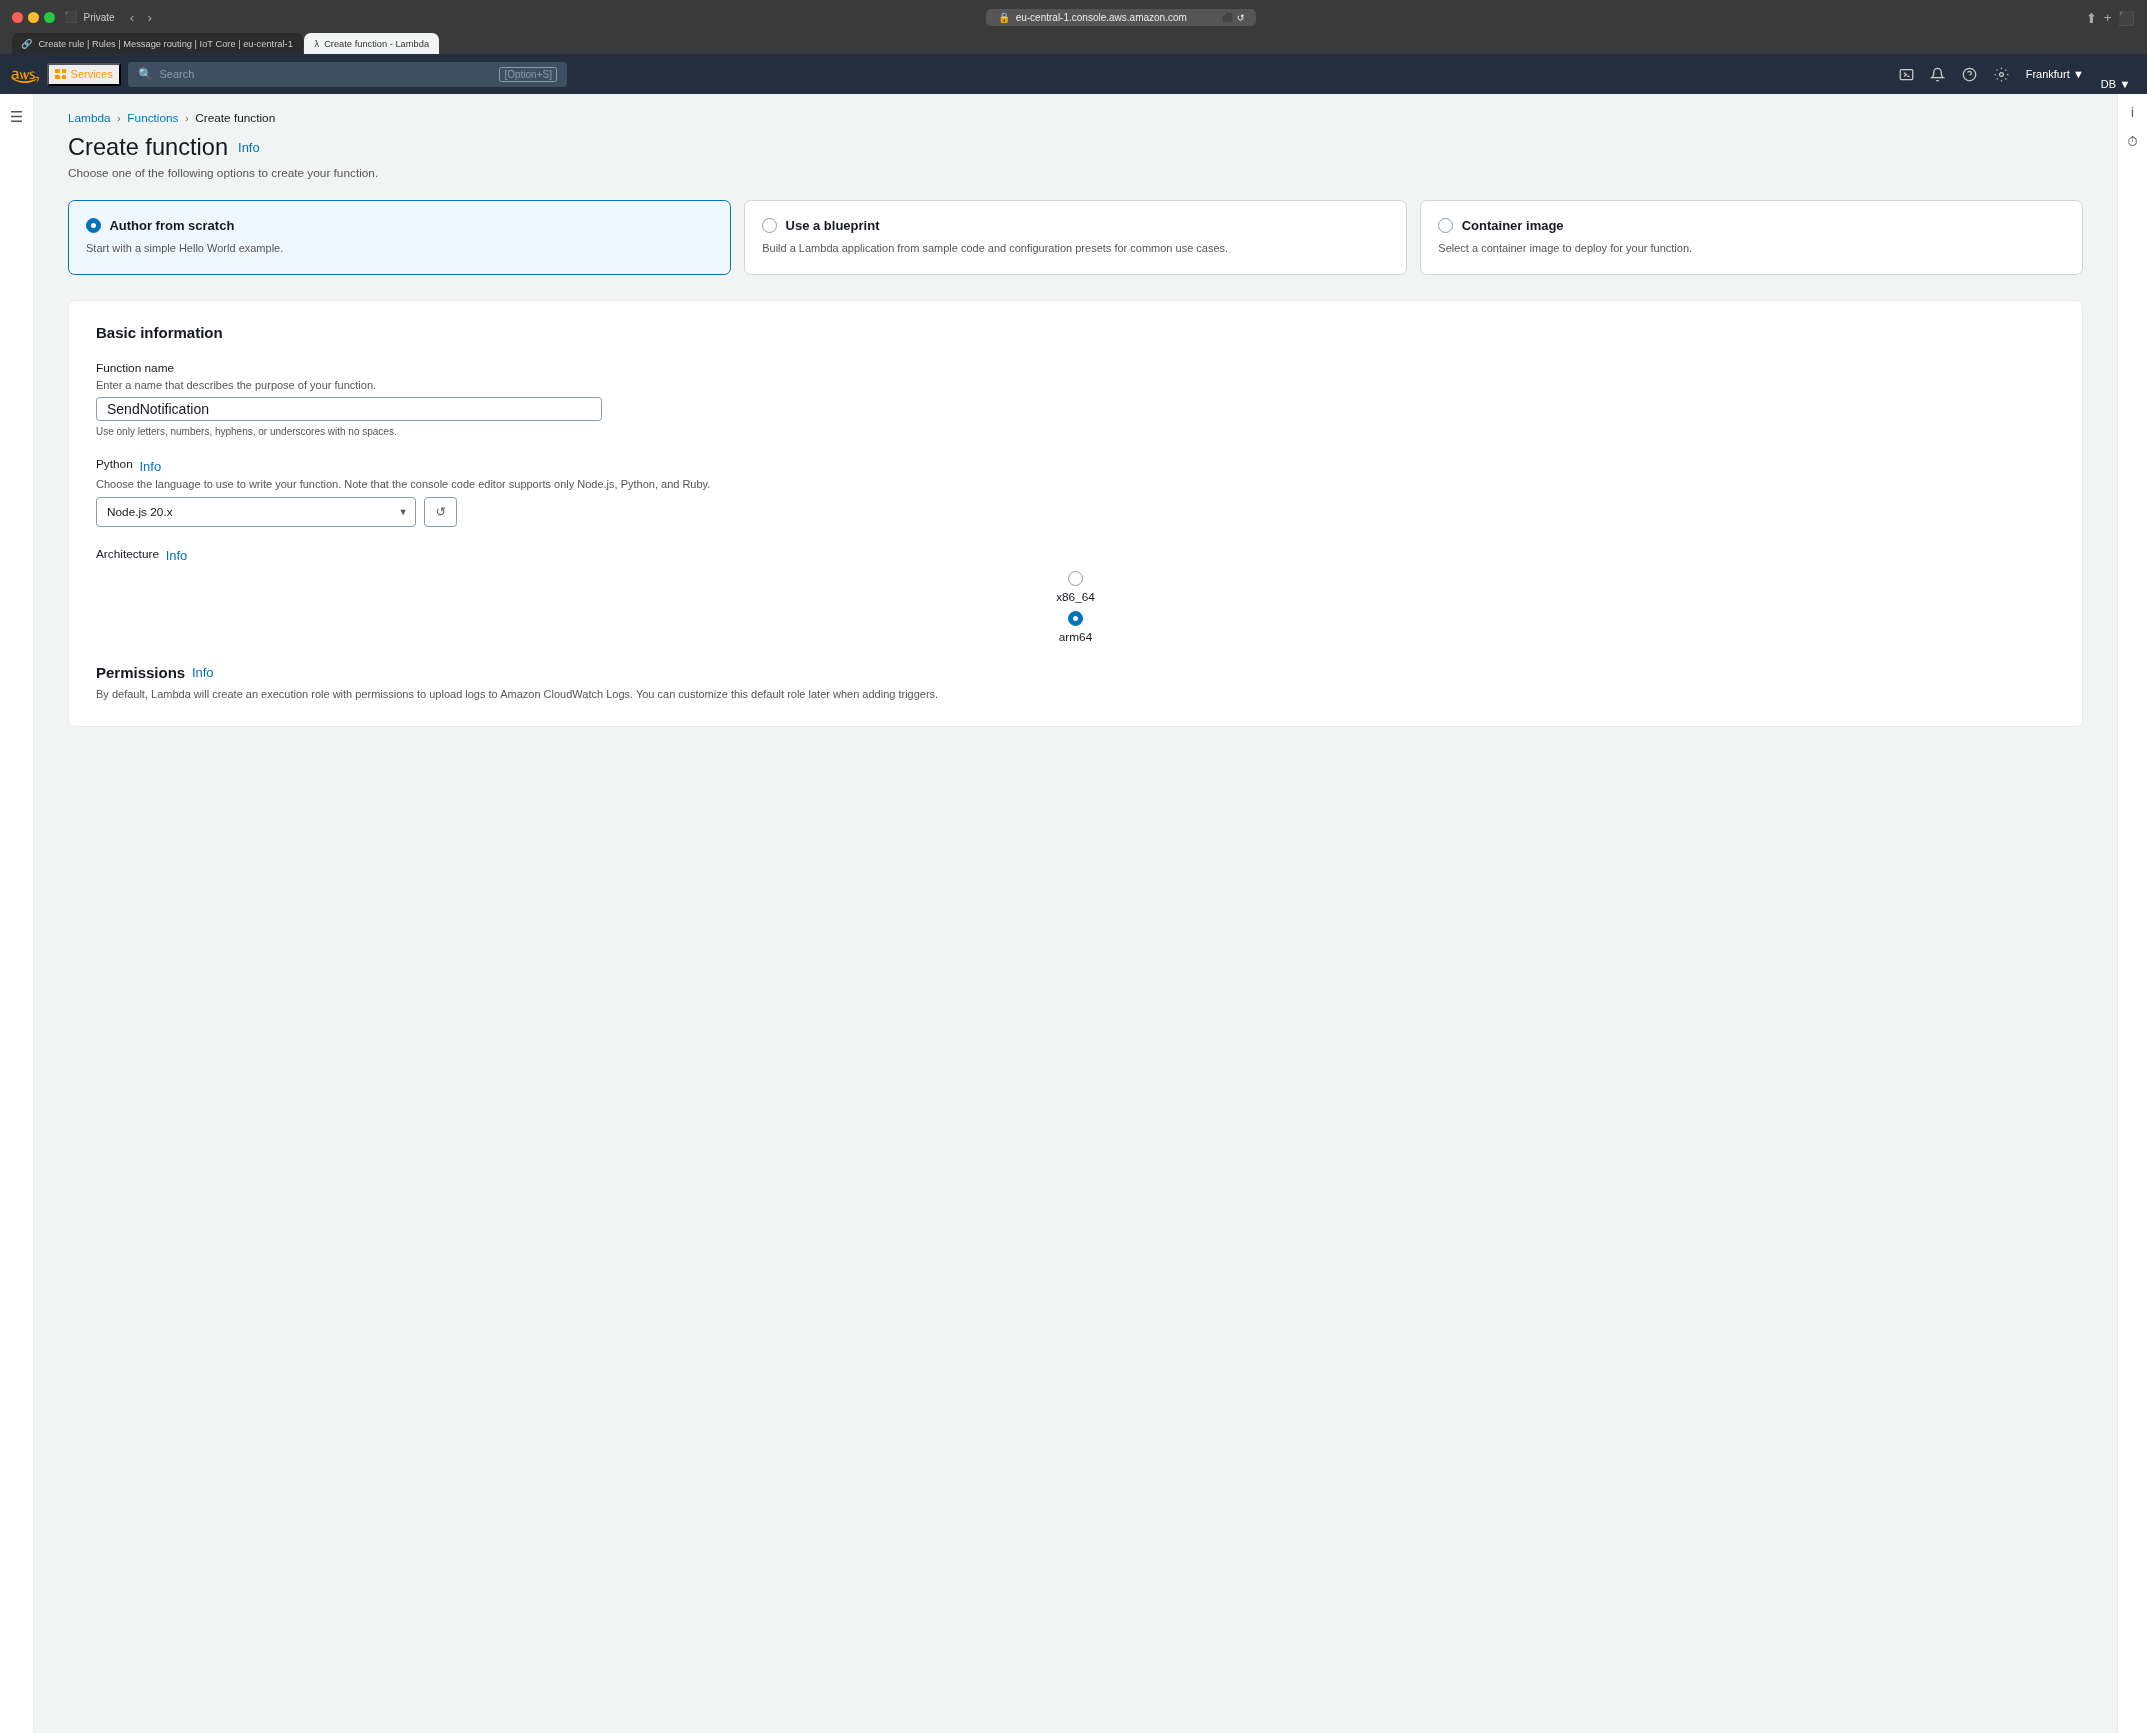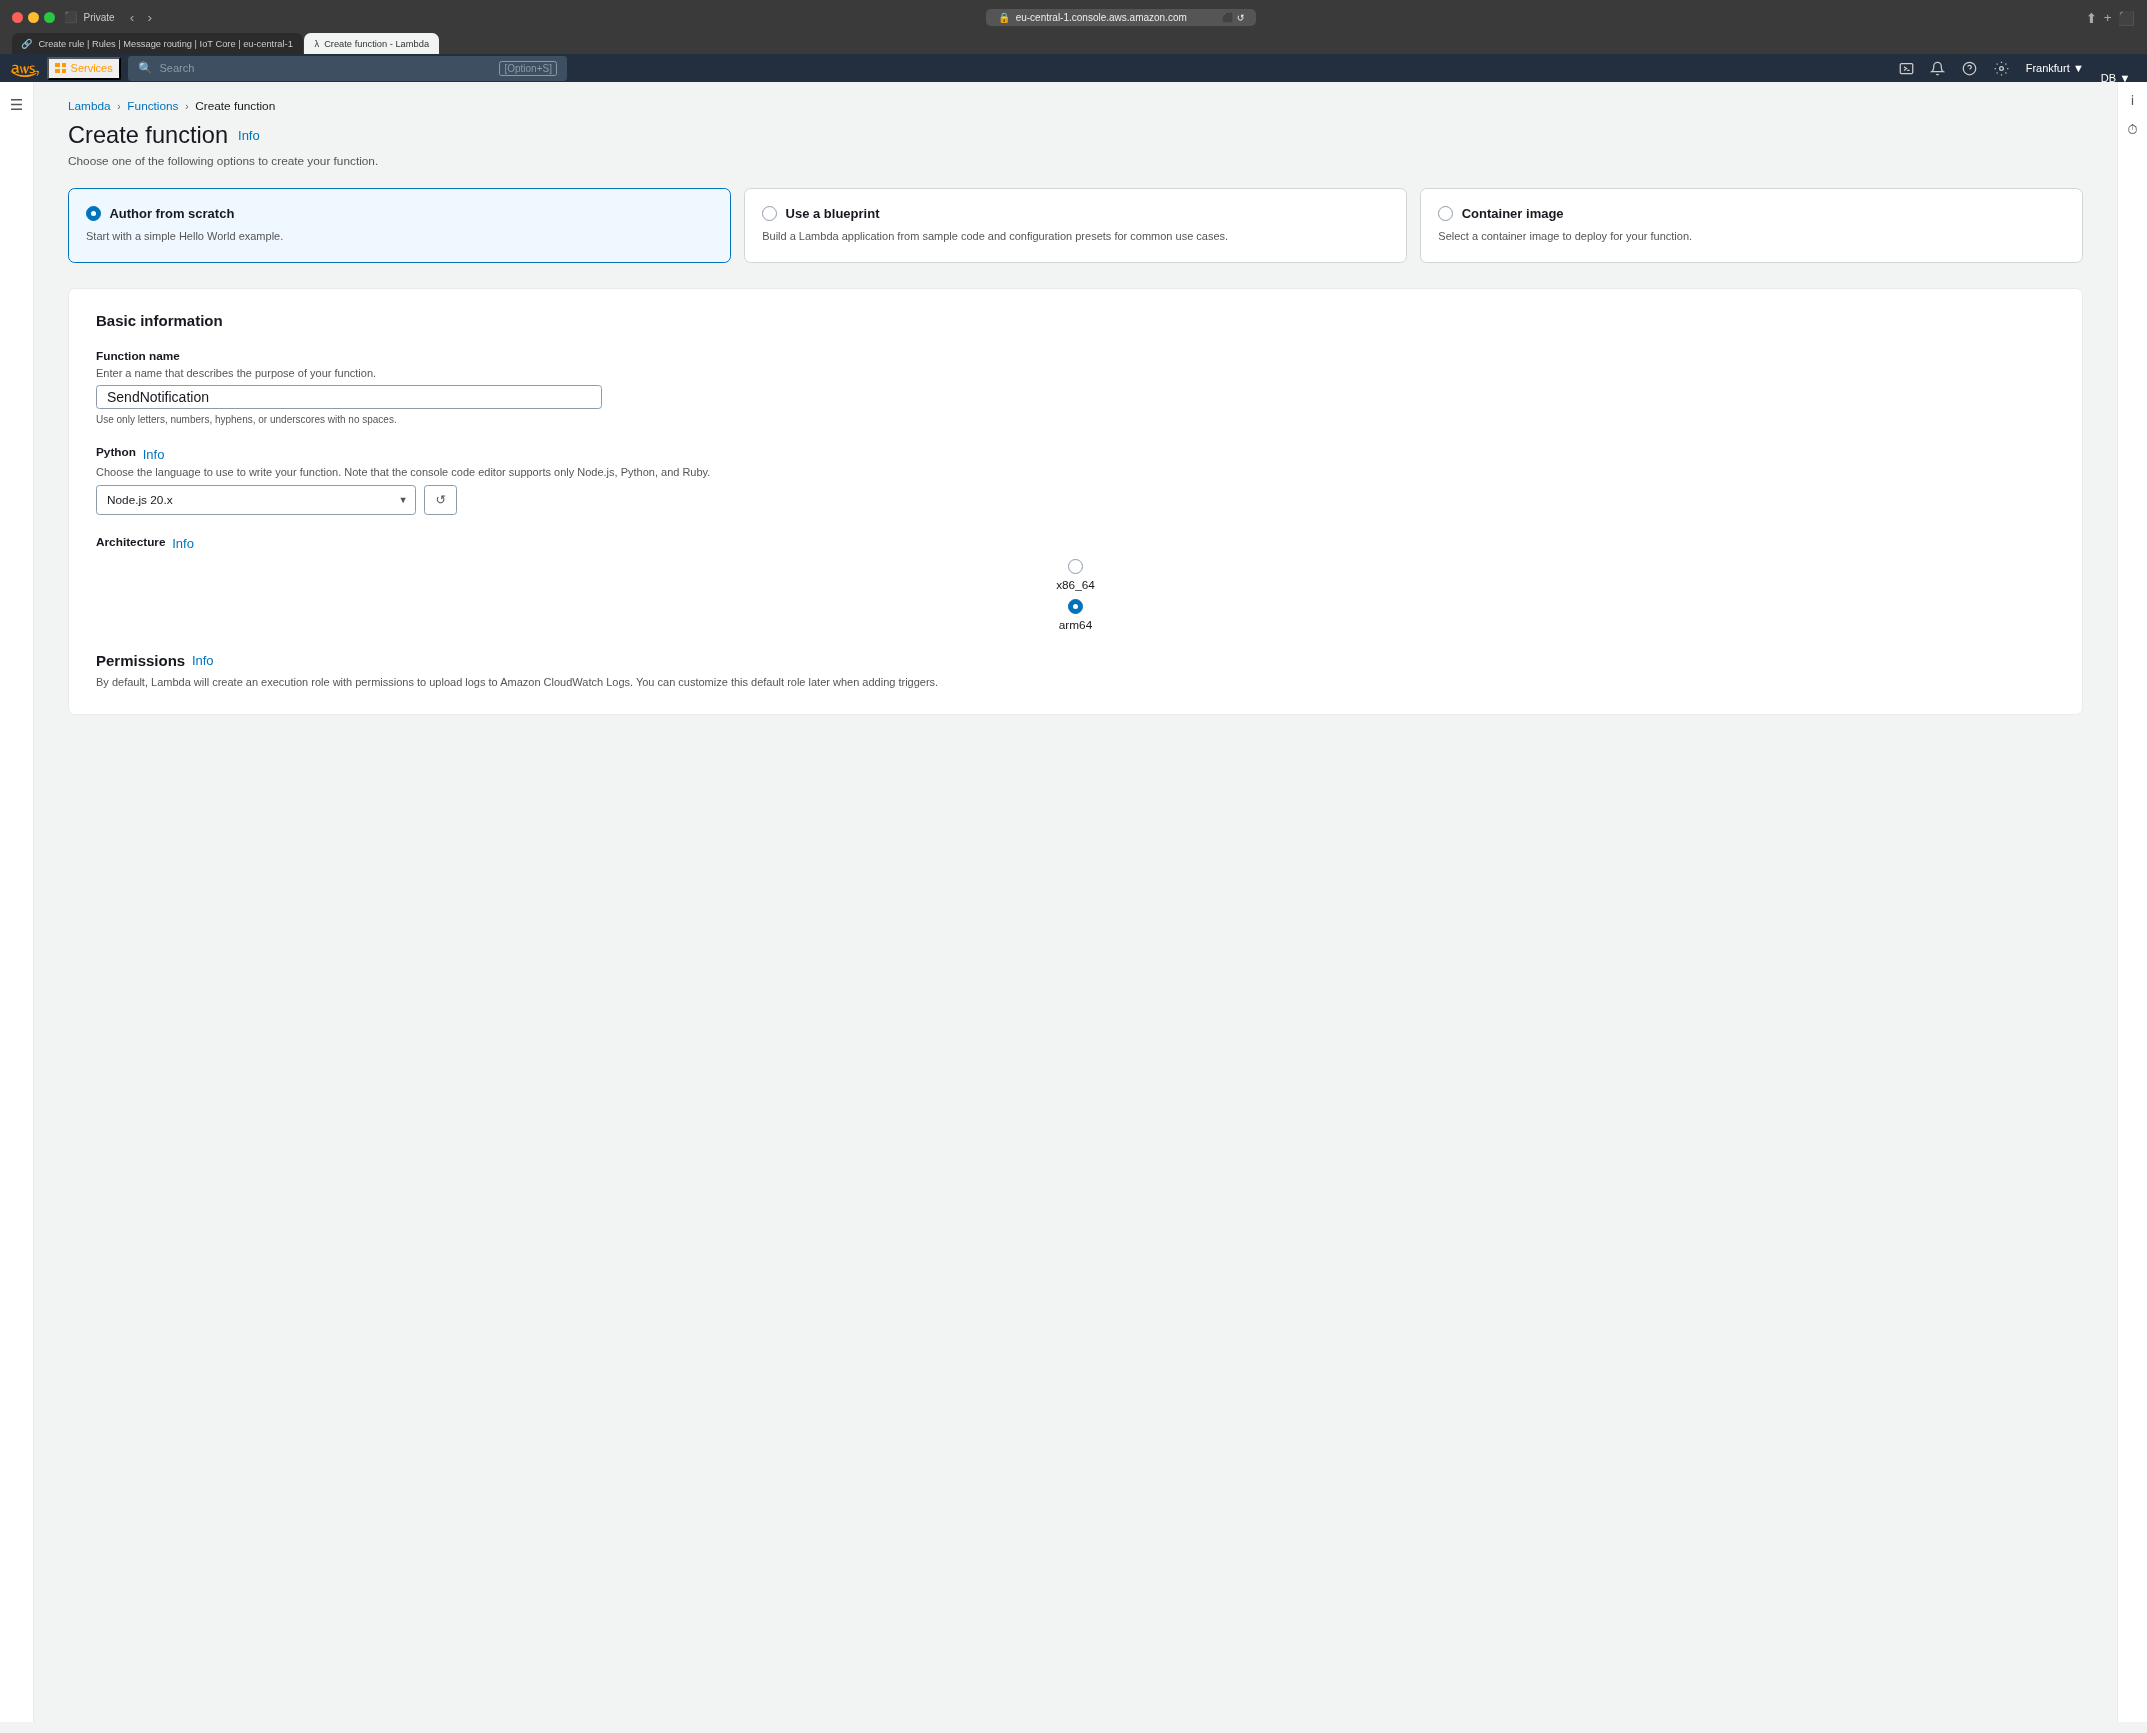--- a/index.html
+++ b/index.html
@@ -17,21 +17,21 @@
     .browser-nav-btn { background: none; border: none; color: #aaa; font-size: 13.5px; cursor: pointer; padding: 1.7px 5px; }
     .browser-tab-row { color: #999; display: flex; gap: 1.7px; }
     .browser-tab { display: flex; align-items: center; gap: 5px; background: #2b2b2b; padding: 5px 10px; border-radius: 6.7px 6.7px 0 0; font-size: 9.3px; color: #ccc; }
     .browser-tab.active { background: #f2f3f3; color: #333; }
     .browser-address-bar { display: flex; align-items: center; justify-content: center; flex: 1; }
     .browser-url-box { background: #555; border-radius: 5px; padding: 3.4px 11.8px; font-size: 10px; color: #eee; display: flex; align-items: center; gap: 5px; min-width: 270px; }
     .browser-window-private { display: flex; align-items: center; gap: 5px; color: #ccc; font-size: 10px; }
     .browser-controls-right { display: flex; gap: 6.7px; align-items: center; color: #aaa; font-size: 13.5px; }
 
     
-    .aws-topnav { background: #232f3e; display: flex; align-items: center; height: 28px; padding: 0 10px; gap: 6.7px; }
+    .aws-topnav { background: #232f3e; display: flex; align-items: center; height: 40px; padding: 0 10px; gap: 6.7px; }
     .aws-services-btn { color: #f90; font-size: 11px; display: flex; align-items: center; gap: 3.4px; cursor: pointer; padding: 3.4px 6.7px; border-radius: 2.5px; }
     .aws-search-bar { flex: 1; max-width: 439px; display: flex; align-items: center; background: #3d4f60; border-radius: 3.4px; padding: 5px 10px; gap: 6.7px; }
     .aws-search-bar input { background: none; border: none; color: #ccc; font-size: 11px; flex: 1; outline: none; }
     .aws-search-bar input::placeholder { color: #8c9baa; }
     .aws-search-shortcut { color: #8c9baa; font-size: 10px; border: 0.8px solid #8c9baa; border-radius: 2.5px; padding: 0.8px 4.2px; }
     .aws-nav-icons { display: flex; align-items: center; gap: 3.4px; margin-left: auto; }
     .aws-nav-icon-btn { color: #ccc; background: none; border: none; cursor: pointer; padding: 3.4px 6.7px; border-radius: 2.5px; font-size: 13.5px; display: flex; align-items: center; }
     .aws-region-btn { color: #fff; background: none; border: none; cursor: pointer; font-size: 11px; display: flex; align-items: center; gap: 3.4px; padding: 3.4px 6.7px; border-radius: 2.5px; }
     .aws-user-btn { color: #fff; background: none; border: none; cursor: pointer; font-size: 11px; display: flex; align-items: center; gap: 3.4px; padding: 3.4px 6.7px; border-radius: 2.5px; margin-top: 20px; }
 
@@ -68,21 +68,21 @@
     .radio-circle.selected { background: #0073bb; }
     .radio-circle.selected::after { content: ''; width: 5px; height: 5px; border-radius: 50%; background: #fff; }
     .radio-circle.unselected { border-color: #8c9baa; }
 
     
     .section-panel { background: #fff; border: 0.8px solid #e9eaea; border-radius: 6.7px; padding: 23.6px 27px; margin-bottom: 17px; }
     .section-title { font-size: 15px; font-weight: 700; color: #16191f; margin-bottom: 20px; }
 
     
     .form-group { margin-bottom: 20px; }
-    .form-label { font-size: 11.8px; font-weight: 700; color: #16191f; margin-bottom: 3.4px; }
+    .form-label { font-size: 11.8px; font-weight: 400; color: #16191f; margin-bottom: 3.4px; }
     .form-label-row { display: flex; align-items: center; gap: 6.7px; margin-bottom: 3.4px; }
     .form-hint { font-size: 11px; color: #555; margin-bottom: 6.7px; }
     .form-input { width: 100%; max-width: 506px; border: 0.8px solid #8c9baa; border-radius: 3.4px; padding: 3px 10px; font-size: 14px; color: #16191f; outline: none; }
     .form-note { font-size: 10px; color: #555; margin-top: 5px; }
 
     
     .runtime-row { display: flex; align-items: center; gap: 8.4px; }
     .runtime-select { border: 0.8px solid #8c9baa; border-radius: 3.4px; padding: 6.7px 27px 6.7px 10px; font-size: 11.8px; color: #16191f; background: #fff; appearance: none; cursor: pointer; min-width: 320px; }
     .runtime-select-wrapper { position: relative; display: inline-block; }
     .runtime-select-wrapper::after { content: '▼'; position: absolute; right: 8.4px; top: 50%; transform: translateY(-50%); pointer-events: none; font-size: 9.3px; color: #555; }

